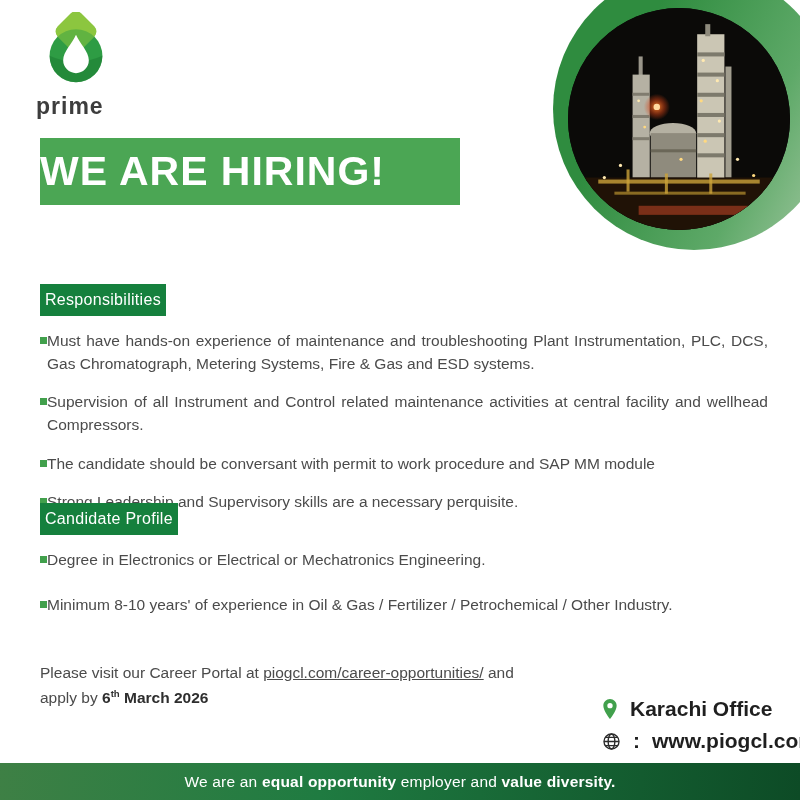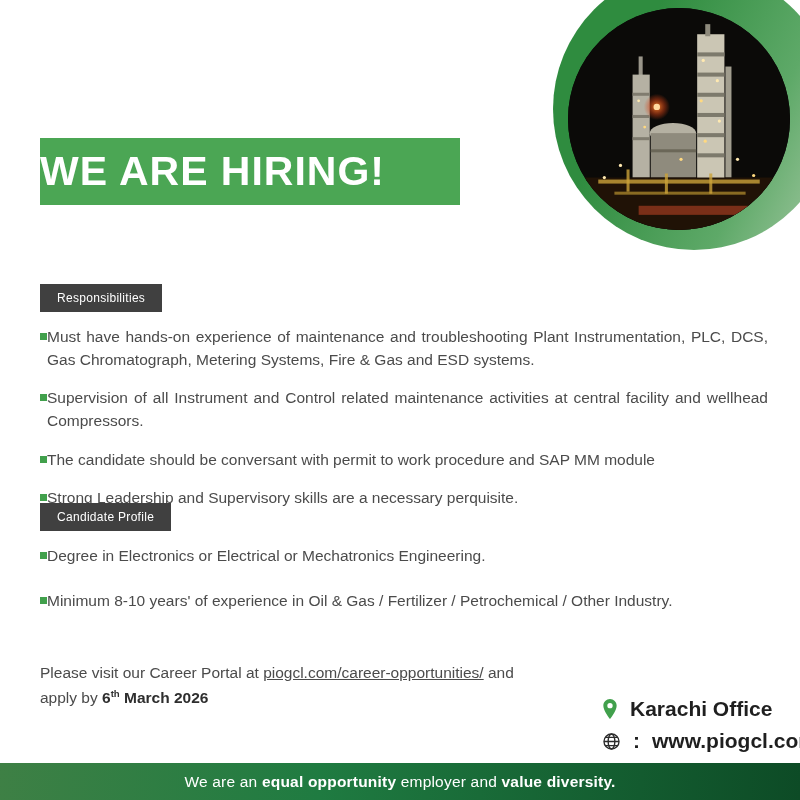--- a/index.html
+++ b/index.html
@@ -29,22 +29,22 @@
   }
   .hero-sub{
     position:absolute;left:40px;top:217px;width:420px;height:29px;background:#404040;
     color:#fff;font-weight:bold;font-size:19px;display:flex;align-items:center;
     padding-left:13px;box-sizing:border-box;white-space:nowrap;
   }
   
   .group{position:absolute;left:40px;width:728px;}
   .g1{top:284px;} .g2{top:503px;} .g3{top:645px;width:500px;}
   .badge{
-    display:inline-block;background:#404040;color:#fff;font-size:12px;
-    padding:7px 17px;letter-spacing:.3px;
+    display:inline-block;background:#15803d;color:#fff;font-size:16px;
+    padding:7px 5px;letter-spacing:.3px;
   }
   .bullets{margin-top:14px;}
   .bullet{display:flex;gap:0;margin-bottom:16px;font-size:15.5px;line-height:1.46;}
   .g2 .bullet{margin-bottom:22px;}
   .bullet .sq{flex:0 0 auto;width:7px;height:7px;background:#41a04c;margin-top:7px;}
   .bullet .txt{text-align:justify;}
   
   .apply-text{margin-top:16px;font-size:15.5px;line-height:1.6;width:490px;color:#4b4b4b;}
   .apply-text .link{text-decoration:underline;cursor:pointer;}
   .apply-text strong{color:#2e2e2e;}
@@ -61,20 +61,30 @@
     color:#fff;display:flex;align-items:center;justify-content:center;
     font-size:15.5px;letter-spacing:.2px;white-space:pre;
   }
   .footer b{font-weight:bold;}
 </style>
 </head>
 <body>
 
 <div class="page">
 
+  <div class="logo">
+    <svg viewBox="0 0 100 106">
+      <rect x="28" y="4" width="44" height="44" rx="10" transform="rotate(45 50 26)" fill="#8dc63f"></rect>
+      <circle cx="50" cy="58" r="35" fill="#2e9c44"></circle>
+      <rect x="28" y="4" width="44" height="44" rx="10" transform="rotate(45 50 26)" fill="#8dc63f" opacity="0.55"></rect>
+      <path d="M15 58 a35 35 0 0 0 70 0 q-35 16 -70 0 Z" fill="#1d7c33" opacity="0.55"></path>
+      <path d="M50 30 C45 42 33 52 33 64 a17 17 0 0 0 34 0 C67 52 55 42 50 30 Z" fill="#ffffff"></path>
+    </svg>
+    <div class="brand">prime</div>
+  </div>
 
   <div class="photo-ring"></div>
   <div class="photo">
     <svg viewBox="0 0 220 220">
       <defs>
         <radialGradient id="glow" cx="50%" cy="50%" r="50%">
           <stop offset="0%" stop-color="#ff8a30" stop-opacity="0.95"></stop>
           <stop offset="60%" stop-color="#d84315" stop-opacity="0.45"></stop>
           <stop offset="100%" stop-color="#d84315" stop-opacity="0"></stop>
         </radialGradient>

